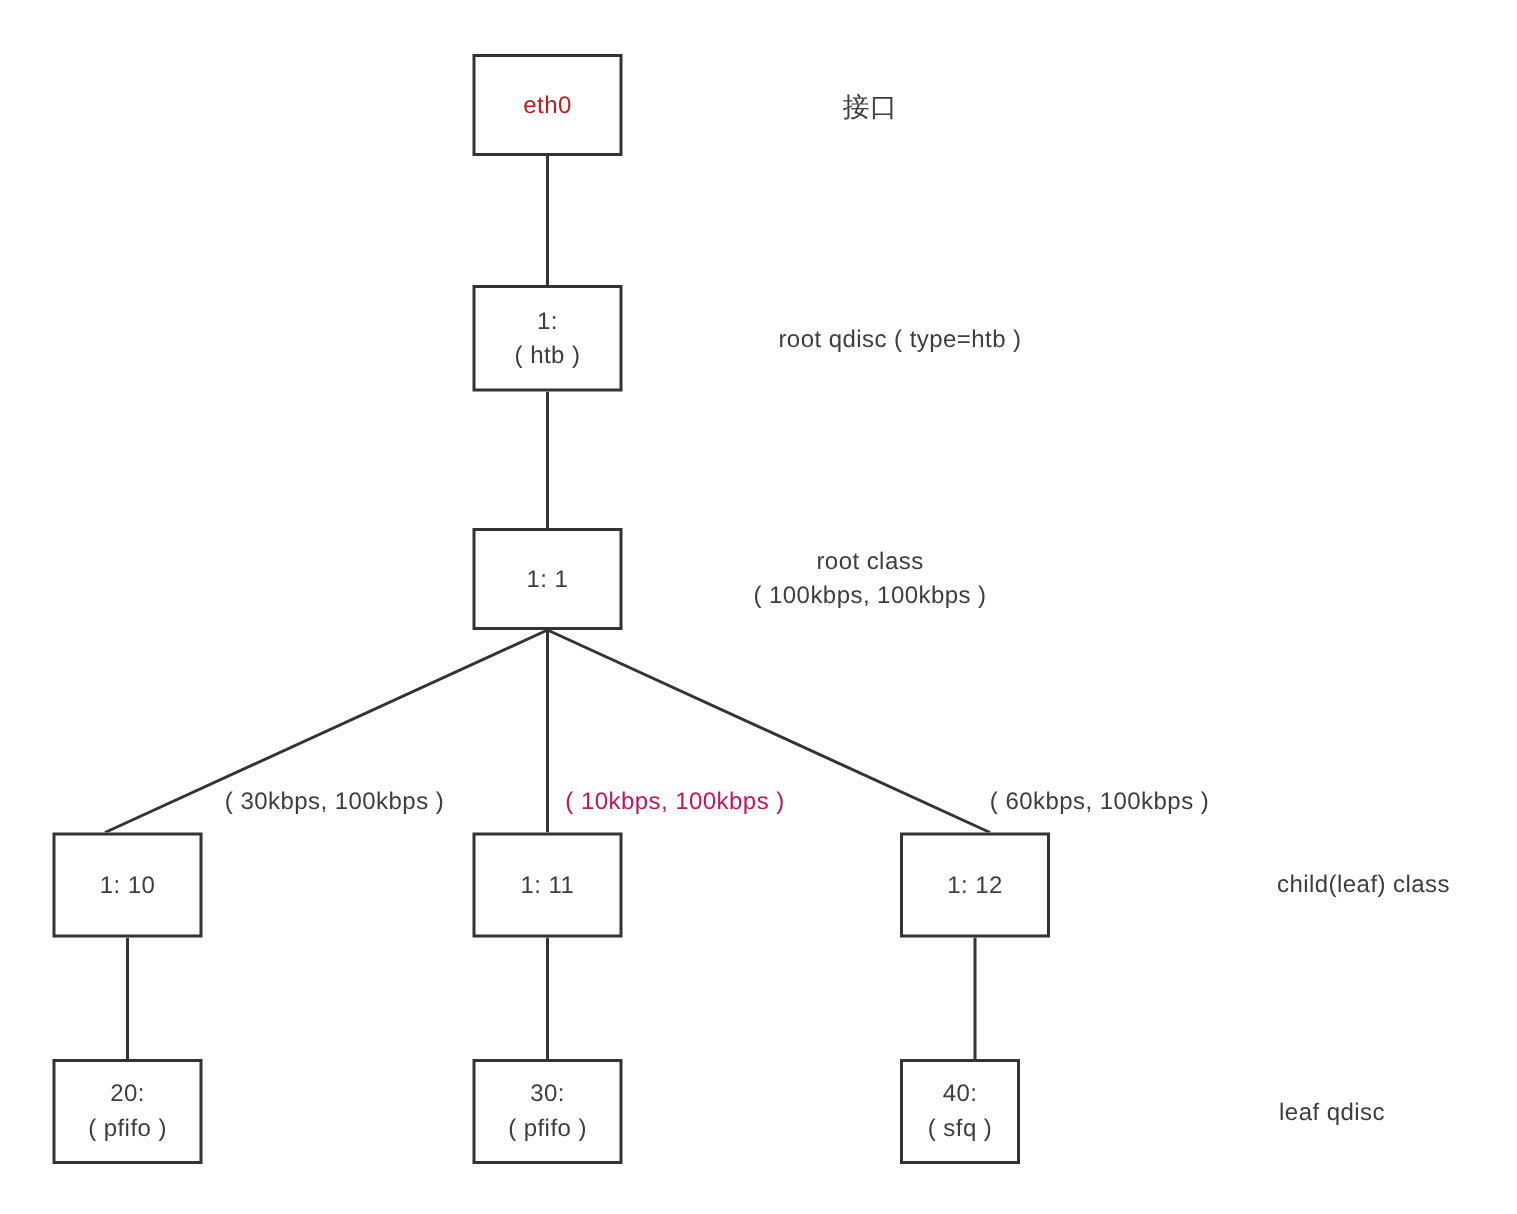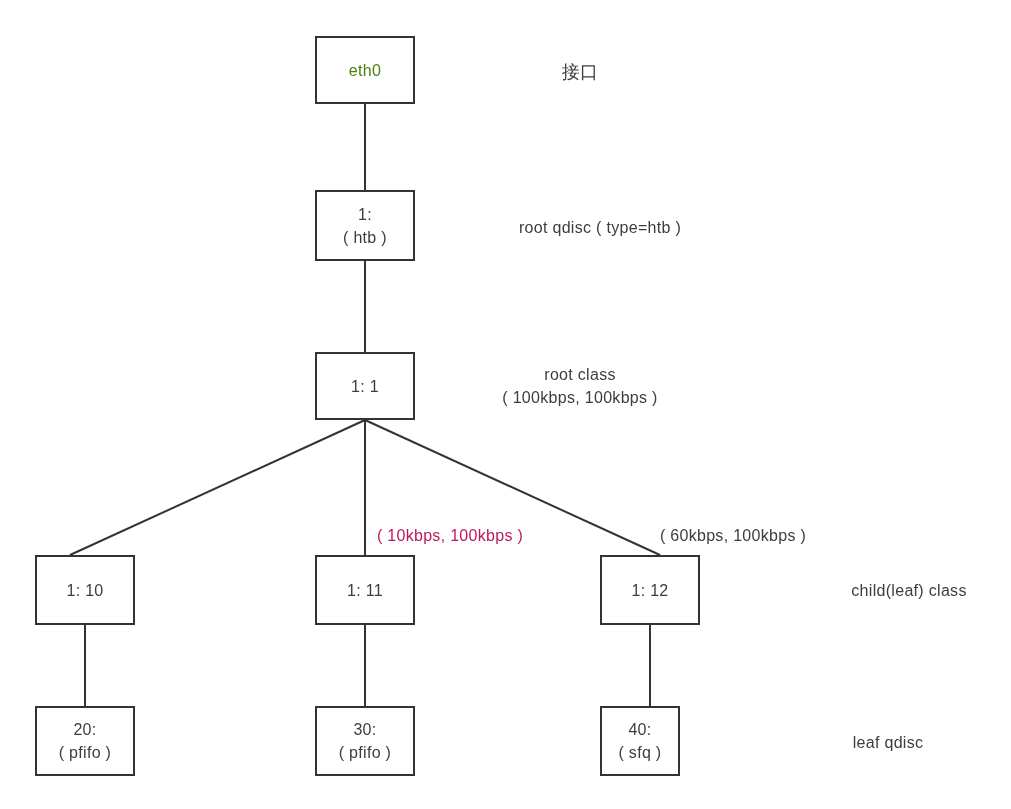--- a/index.html
+++ b/index.html
@@ -57,21 +57,21 @@
       <line x1="365" y1="104" x2="365" y2="190" stroke="#333333" stroke-width="2"></line>
       <line x1="365" y1="261" x2="365" y2="352" stroke="#333333" stroke-width="2"></line>
       <line x1="365" y1="420" x2="70" y2="555" stroke="#333333" stroke-width="2"></line>
       <line x1="365" y1="420" x2="365" y2="555" stroke="#333333" stroke-width="2"></line>
       <line x1="365" y1="420" x2="660" y2="555" stroke="#333333" stroke-width="2"></line>
       <line x1="85" y1="625" x2="85" y2="706" stroke="#333333" stroke-width="2"></line>
       <line x1="365" y1="625" x2="365" y2="706" stroke="#333333" stroke-width="2"></line>
       <line x1="650" y1="625" x2="650" y2="706" stroke="#333333" stroke-width="2"></line>
     </svg>
 
-<div class="node" style="left: 315px; top: 36px; width: 100px; height: 68px; border-color: rgb(51, 51, 51); color: #4d7c0f;">
+<div class="node" style="left: 315px; top: 36px; width: 100px; height: 68px; border-color: rgb(51, 51, 51); color: #b91c1c;">
       <span>eth0</span>
     </div>
     <div class="node" style="left: 315px; top: 190px; width: 100px; height: 71px; border-color: rgb(51, 51, 51); color: rgb(61, 61, 61);">
       <span>1:</span>
       <span>( htb )</span>
     </div>
     <div class="node" style="left: 315px; top: 352px; width: 100px; height: 68px; border-color: rgb(51, 51, 51); color: rgb(61, 61, 61);">
       <span>1: 1</span>
     </div>
     <div class="node" style="left: 35px; top: 555px; width: 100px; height: 70px; border-color: rgb(51, 51, 51); color: rgb(61, 61, 61);">
@@ -98,20 +98,23 @@
     <div class="annotation" style="left: 580px; top: 72px; font-size: 18px; color: rgb(61, 61, 61);">
       <span style="display: block;">接口</span>
     </div>
     <div class="annotation" style="left: 600px; top: 227px; font-size: 16px; color: rgb(61, 61, 61);">
       <span style="display: block;">root qdisc ( type=htb )</span>
     </div>
     <div class="annotation" style="left: 580px; top: 386px; font-size: 16px; color: rgb(61, 61, 61);">
       <span style="display: block;">root class</span>
       <span style="display: block;">( 100kbps, 100kbps )</span>
     </div>
+    <div class="annotation" style="left: 223px; top: 535px; font-size: 16px; color: rgb(61, 61, 61);">
+      <span style="display: block;">( 30kbps, 100kbps )</span>
+    </div>
     <div class="annotation" style="left: 450px; top: 535px; font-size: 16px; color: #be185d;">
       <span style="display: block;">( 10kbps, 100kbps )</span>
     </div>
     <div class="annotation" style="left: 733px; top: 535px; font-size: 16px; color: rgb(61, 61, 61);">
       <span style="display: block;">( 60kbps, 100kbps )</span>
     </div>
     <div class="annotation" style="left: 909px; top: 590px; font-size: 16px; color: rgb(61, 61, 61);">
       <span style="display: block;">child(leaf) class</span>
     </div>
     <div class="annotation" style="left: 888px; top: 742px; font-size: 16px; color: rgb(61, 61, 61);">

